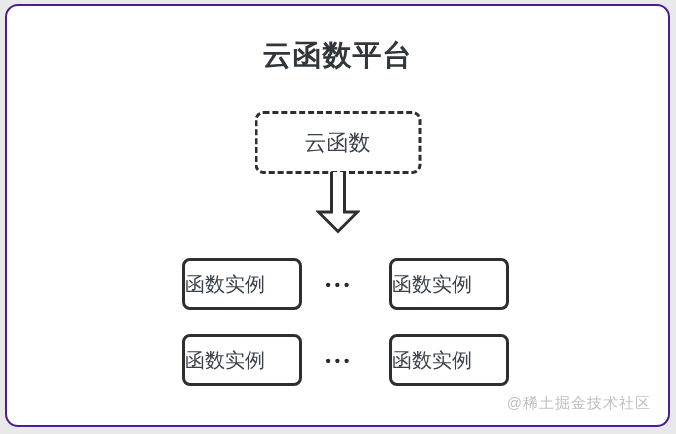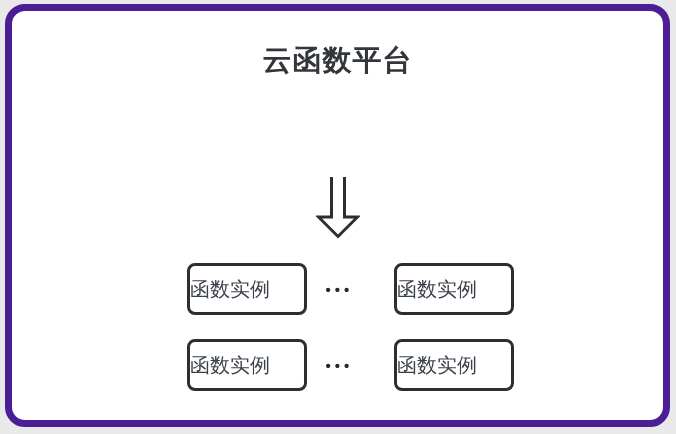--- a/index.html
+++ b/index.html
@@ -14,22 +14,22 @@
     font-family: "Liberation Sans", "DejaVu Sans", sans-serif;
     overflow: hidden;
   }
   .frame {
     position: absolute;
     left: 5px;
     top: 4px;
     right: 6px;
     bottom: 7px;
     background: #ffffff;
-    border: 7px solid #4c1d95;
-    border-radius: 20px;
+    border: 2px solid #4c1d95;
+    border-radius: 13px;
   }
   .title {
     position: absolute;
     top: 30px;
     left: 0;
     width: 100%;
     text-align: center;
     font-size: 29px;
     font-weight: bold;
     color: #32363b;
@@ -99,20 +99,23 @@
     letter-spacing: 1px;
   }
 </style>
 </head>
 <body>
 
 <div class="frame">
 
   <div class="title">云函数平台</div>
 
+  <div class="dashed-box">
+    <span>云函数</span>
+  </div>
 
   <svg class="arrow" viewBox="0 0 44 62" xmlns="http://www.w3.org/2000/svg">
     <path d="M 15.5 0 L 15.5 40 L 2.5 40 L 22 59.5 L 41.5 40 L 28.5 40 L 28.5 0" fill="#ffffff" stroke="#2e2e2e" stroke-width="3" stroke-linejoin="miter"></path>
   </svg>
 
   <div class="instance-box box-r1-c1">
     <span>函数实例</span>
   </div>
 
   <div class="dots dots-r1">•••</div>
@@ -124,14 +127,15 @@
   <div class="instance-box box-r2-c1">
     <span>函数实例</span>
   </div>
 
   <div class="dots dots-r2">•••</div>
 
   <div class="instance-box box-r2-c2">
     <span>函数实例</span>
   </div>
 
+  <div class="watermark">@稀土掘金技术社区</div>
 
 </div>
 
 </body></html>

